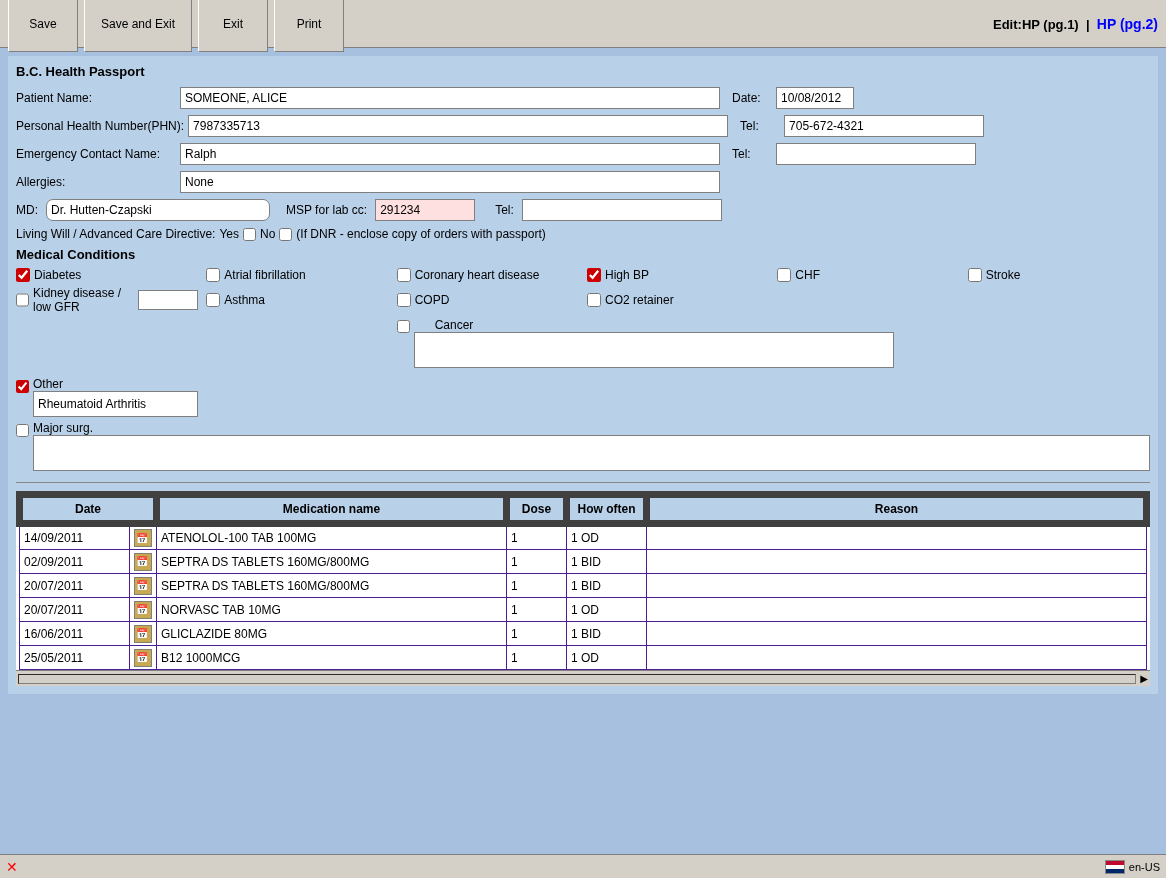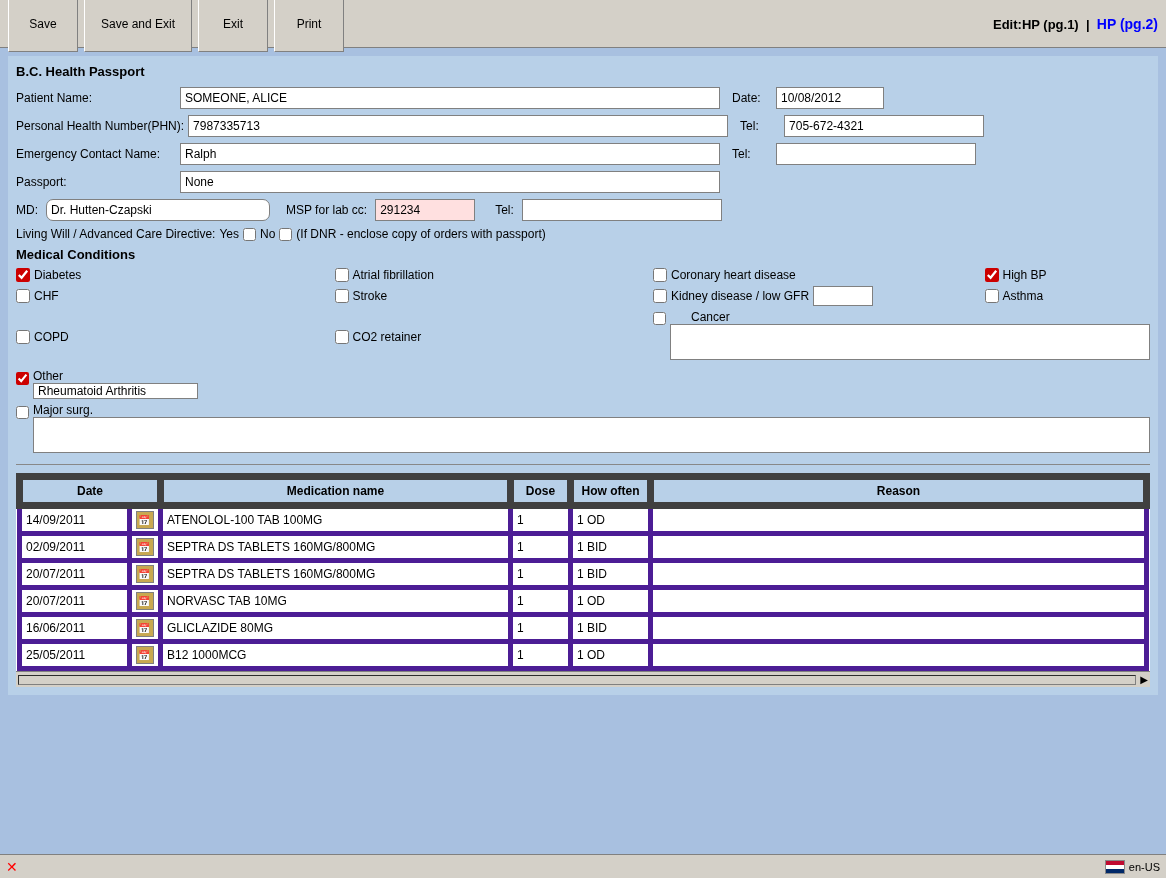--- a/index.html
+++ b/index.html
@@ -63,40 +63,40 @@
 
     .form-input {
       border: 1px solid #808080;
       background: white;
       padding: 2px 4px;
       font-size: 12px;
       height: 22px;
     }
 
     .input-full { width: 540px; }
-    .input-date { width: 108px; }
+    .input-date { width: 78px; }
     .input-tel { width: 200px; }
     .input-phn { width: 540px; }
     .input-emergency { width: 540px; }
     .input-allergies { width: 540px; }
     .input-md { width: 224px; border-radius: 7px; }
     .input-msp { width: 100px; }
 
     .living-will-row { display: flex; align-items: center; gap: 4px; font-size: 12px; margin-bottom: 6px; }
 
     .medical-conditions {
       font-weight: bold;
       font-size: 13px;
       margin-bottom: 6px;
       margin-top: 4px;
     }
 
     .conditions-grid {
       display: grid;
-      grid-template-columns: 1fr 1fr;
+      grid-template-columns: 1fr 1fr 1fr 1fr 1fr 1fr;
       gap: 4px 8px;
       margin-bottom: 6px;
     }
 
     .condition-item {
       display: flex;
       align-items: center;
       gap: 4px;
       font-size: 12px;
     }
@@ -126,21 +126,21 @@
       display: flex;
       align-items: flex-start;
       gap: 4px;
       margin-bottom: 4px;
     }
 
     .other-input {
       flex: 1;
       border: 1px solid #808080;
       background: white;
-      height: 16px;
+      height: 26px;
       font-size: 12px;
       padding: 2px 4px;
     }
 
     .major-surg-row {
       display: flex;
       align-items: flex-start;
       gap: 4px;
       margin-bottom: 4px;
     }
@@ -161,21 +161,21 @@
 
     .med-table th {
       background: #b8d0e8;
       border: 7px solid #404040;
       padding: 4px 6px;
       font-weight: bold;
       text-align: center;
     }
 
     .med-table td {
-      border: 5px solid #4c1d95;
+      border: 1px solid #4c1d95;
       padding: 2px 4px;
       height: 24px;
       background: white;
       margin-left: 20px;
     }
 
     .med-table td.date-cell { width: 110px; }
     .med-table td.cal-cell { width: 24px; text-align: center; }
     .med-table td.name-cell { width: 350px; }
     .med-table td.dose-cell { width: 60px; }
@@ -271,21 +271,21 @@
     </div>
 
     <div class="form-row">
       <span class="form-label">Emergency Contact Name:</span>
       <input type="text" class="form-input input-emergency" value="Ralph" style="">
       <span class="form-label-short" style="margin-left:8px;">Tel:</span>
       <input type="text" class="form-input input-tel" value="" style="">
     </div>
 
     <div class="form-row">
-      <span class="form-label">Passport:</span>
+      <span class="form-label">Allergies:</span>
       <input type="text" class="form-input input-allergies" value="None" style="">
     </div>
 
     <div class="form-row">
       <span style="font-size:12px;margin-right:4px;">MD:</span>
       <input type="text" class="form-input input-md" value="Dr. Hutten-Czapski" style="">
       <span style="font-size:12px;margin-left:12px;margin-right:4px;">MSP for lab cc:</span>
       <input type="text" class="form-input input-msp highlighted" value="291234" style="background: rgb(255, 224, 224);">
       <span style="font-size:12px;margin-left:16px;margin-right:4px;">Tel:</span>
       <input type="text" class="form-input input-tel" value="" style="">

